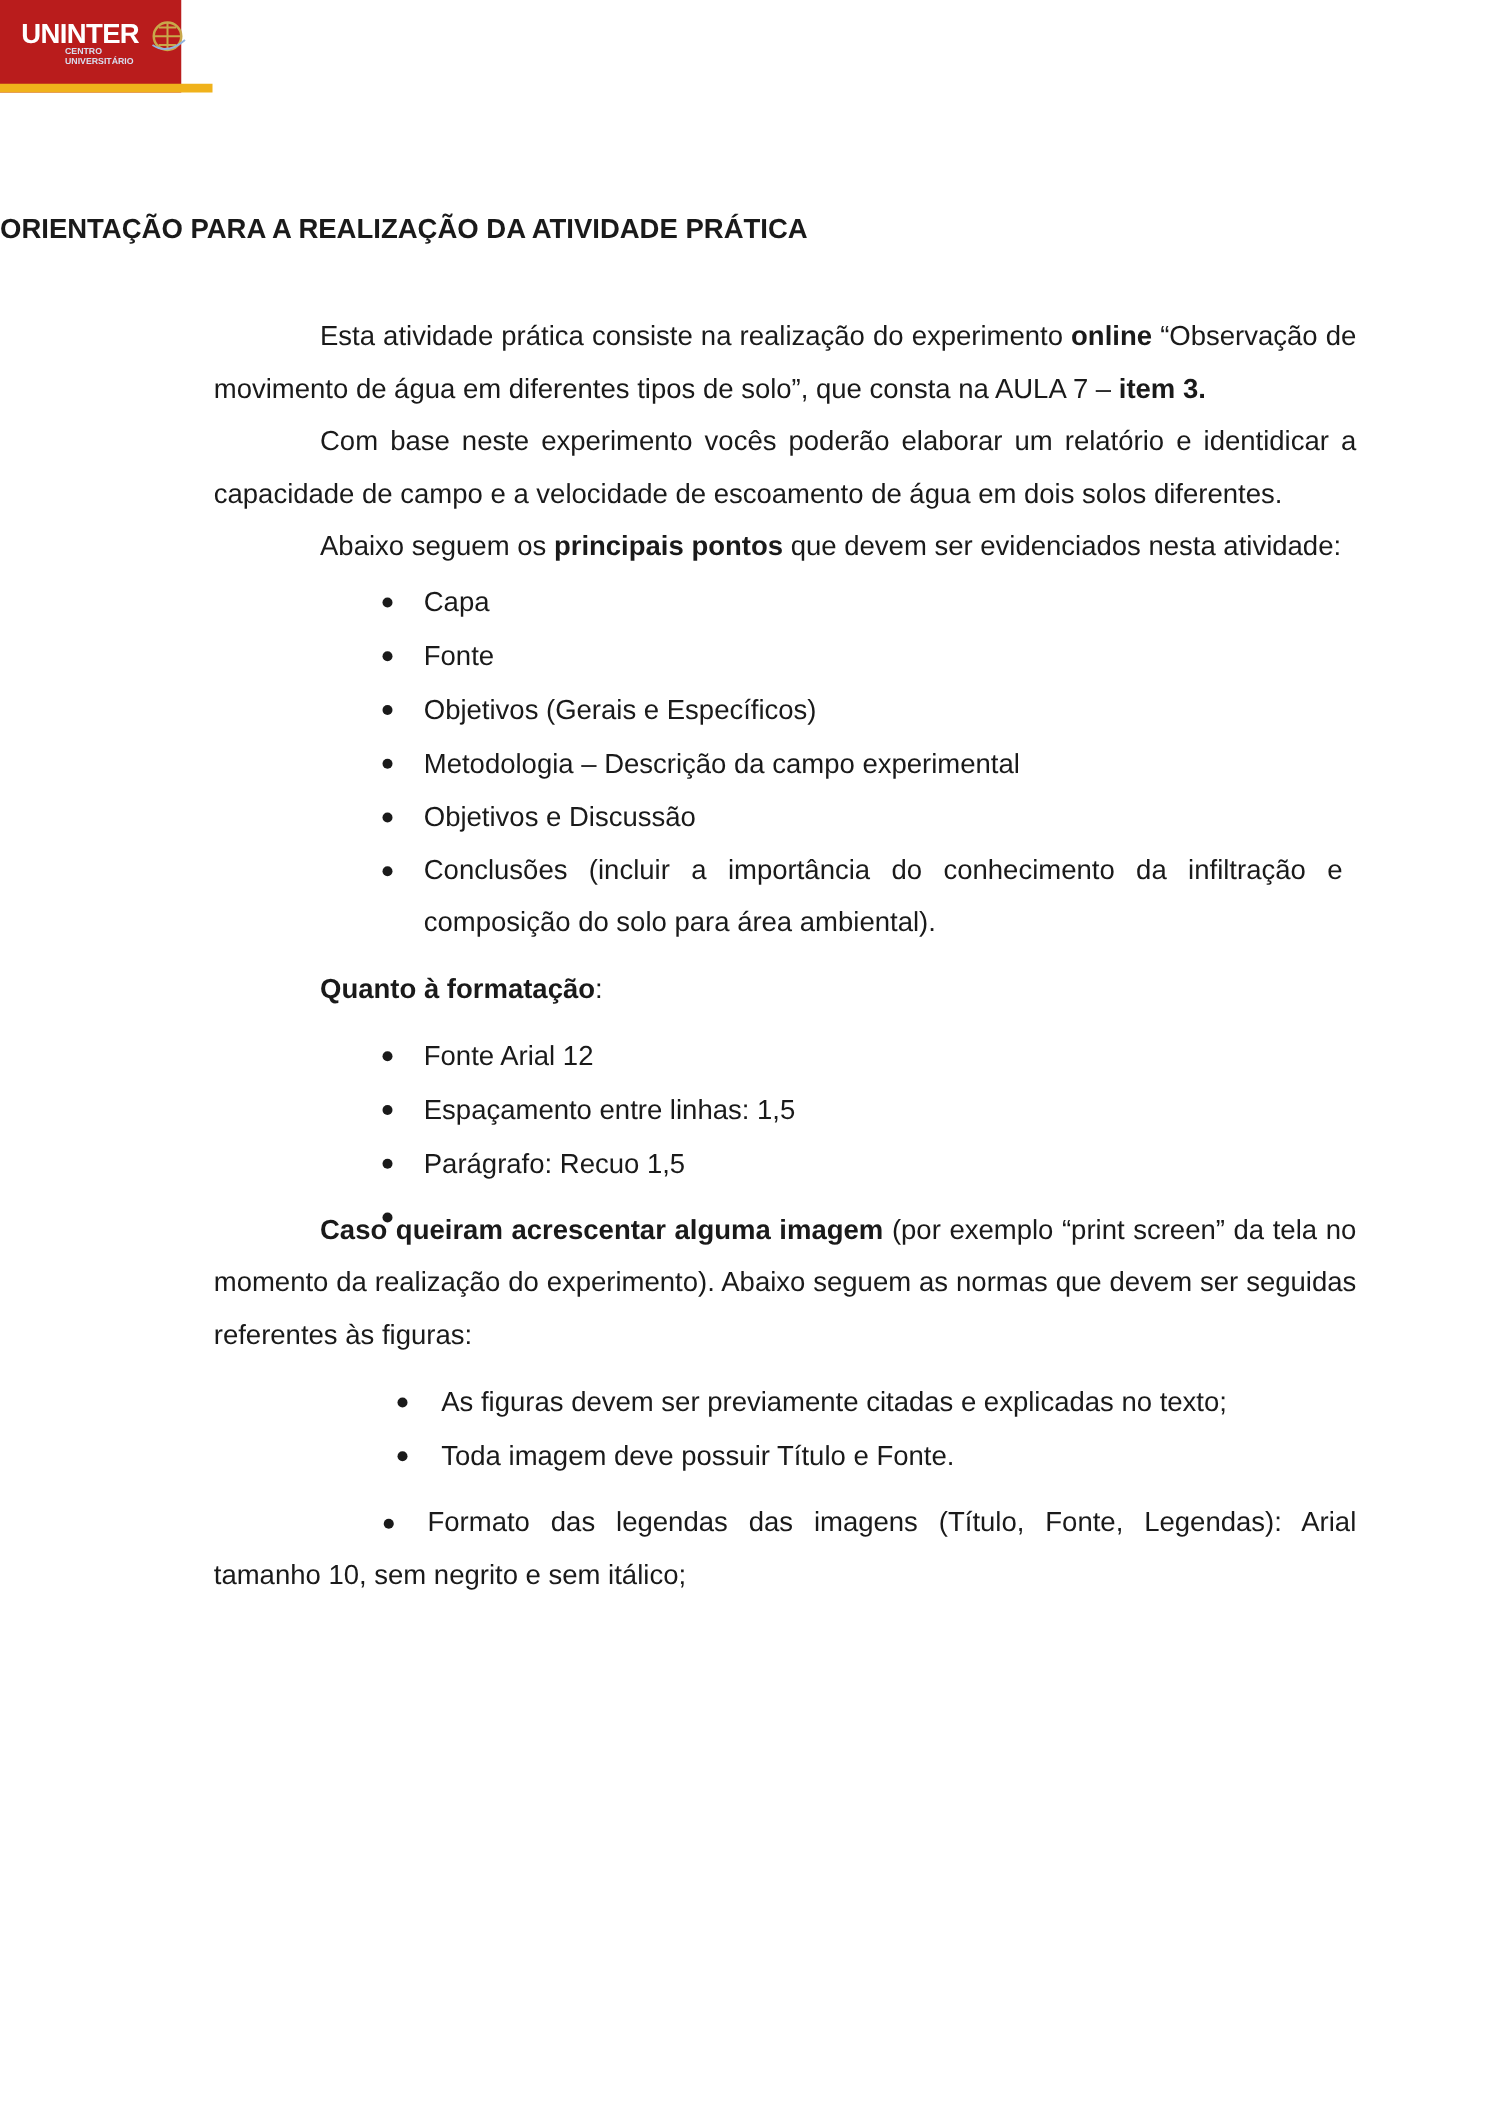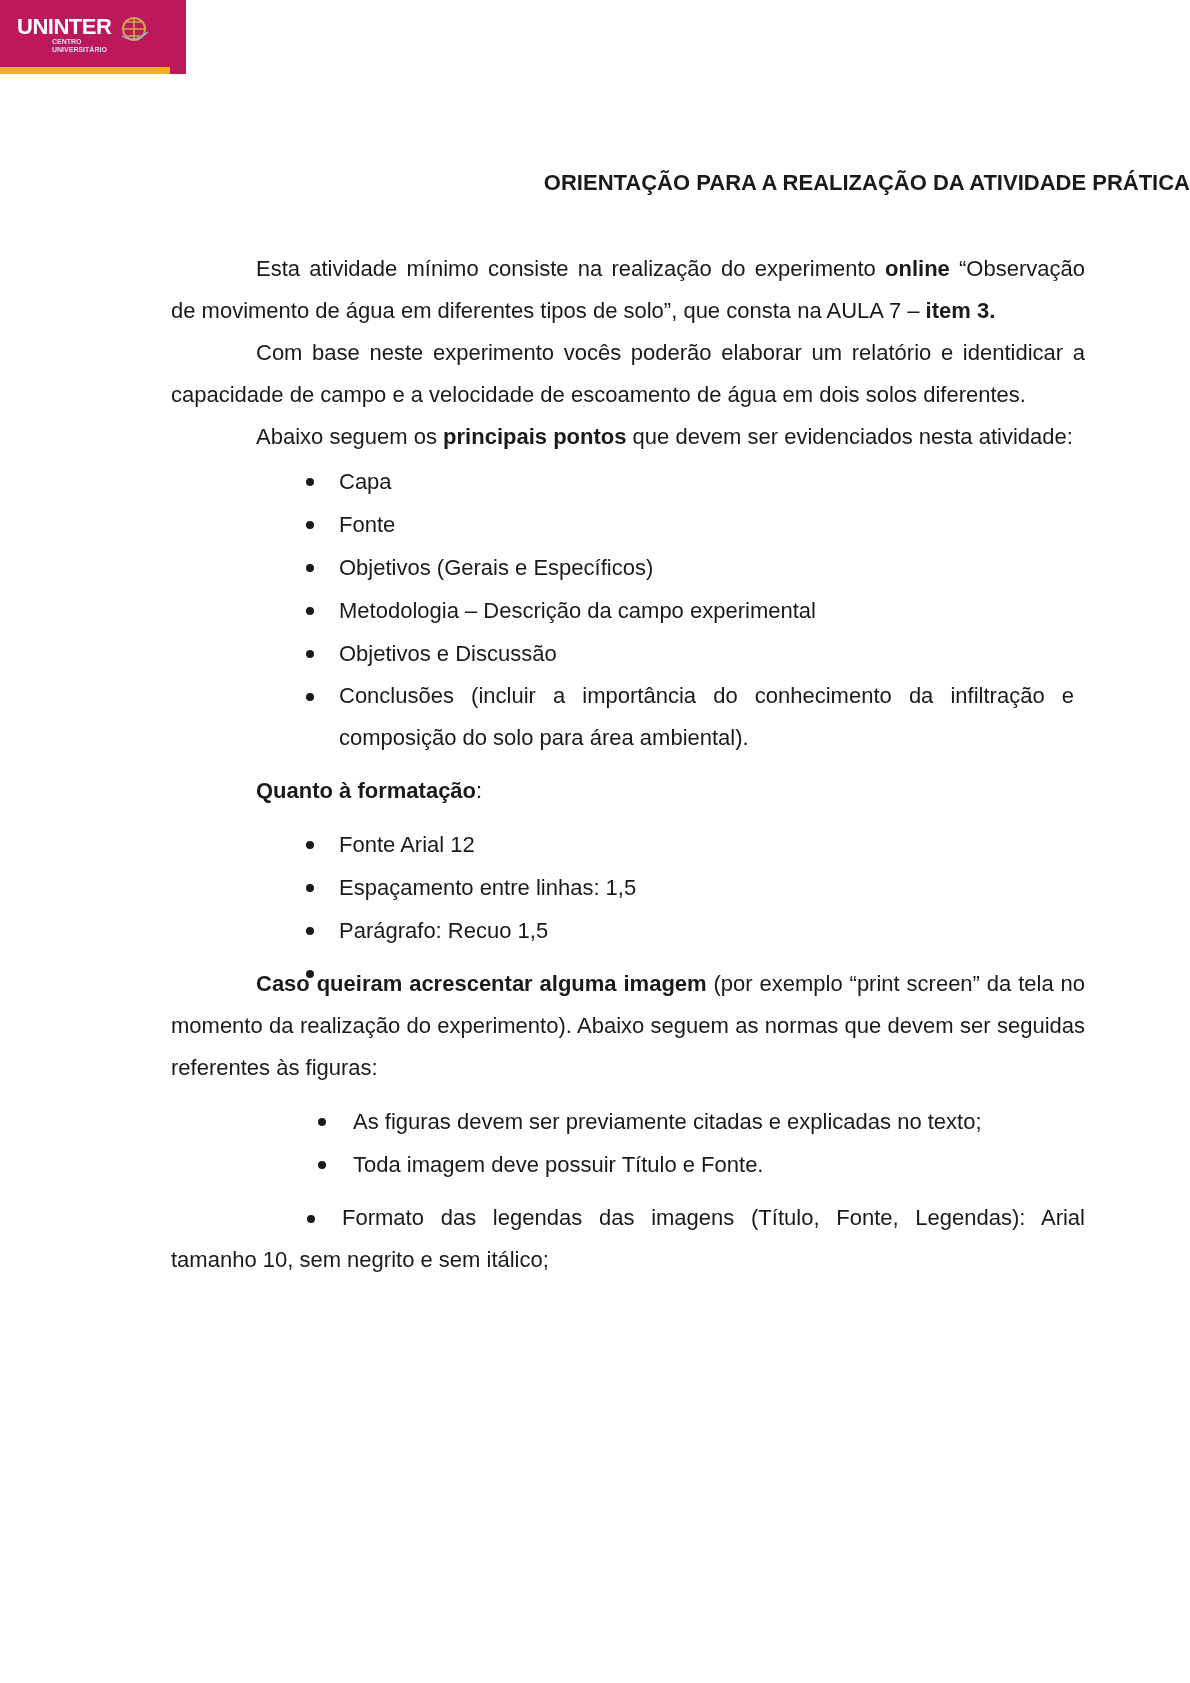--- a/index.html
+++ b/index.html
@@ -1,30 +1,30 @@
 <!DOCTYPE html>
 <html><head>
 <meta charset="utf-8">
 <style>
   html, body { margin: 0; padding: 0; background: #ffffff; }
   body {
     width: 1190px; height: 1683px; position: relative; overflow: hidden;
     font-family: "Liberation Sans", sans-serif; color: #1a1a1a;
   }
   .logo {
-    position: absolute; left: 0; top: 0; width: 186px; height: 74px;
-    background: #be185d;
+    position: absolute; left: 0; top: 0; width: 145px; height: 74px;
+    background: #b91c1c;
   }
   .logo .stripe { position: absolute; left: 0; bottom: 0; width: 170px; height: 7px; background: #f0b21b; }
   .logo .brand { position: absolute; left: 17px; top: 14px; color: #ffffff; font-weight: bold; font-size: 22px; letter-spacing: -0.5px; }
   .logo .sub { position: absolute; left: 52px; top: 38px; color: #d8dff0; font-size: 7px; line-height: 8px; font-weight: bold; }
   .logo .globe { position: absolute; left: 118px; top: 12px; width: 34px; height: 34px; }
 
   .title {
-    position: absolute; left: 0; width: 1190px; top: 170px; text-align: right;
+    position: absolute; left: 0; width: 1190px; top: 170px; text-align: left;
     font-weight: bold; font-size: 22px; letter-spacing: 0;
   }
   .content { position: absolute; left: 171px; width: 914px; top: 248px; font-size: 22px; }
   .p { line-height: 42px; text-align: justify; margin: 0; }
   .p.indent { text-indent: 85px; }
   .p.ind-only { padding-left: 85px; }
   .bullets { list-style: none; margin: 11px; padding: 0; }
   .bullets li { position: relative; line-height: 43px; padding-left: 157px; text-align: justify; }
   .bullets li .dot {
     position: absolute; left: 124px; top: 18px; width: 8px; height: 8px; border-radius: 50%; background: #1a1a1a;
@@ -46,21 +46,21 @@
     <circle cx="16" cy="17" r="11" fill="none" stroke="#c9a84a" stroke-width="2"></circle>
     <path d="M5 17 H27 M16 6 V28 M9 10 H23 M9 24 H23" stroke="#c9a84a" stroke-width="1.6" fill="none"></path>
     <path d="M4 24 Q16 32 30 20" stroke="#8fb3e0" stroke-width="1.5" fill="none"></path>
   </svg>
   <div class="stripe"></div>
 </div>
 
 <div class="title">ORIENTAÇÃO PARA A REALIZAÇÃO DA ATIVIDADE PRÁTICA</div>
 
 <div class="content">
-  <p class="p indent"><span>Esta atividade mínimo consiste na realização do experimento </span><b>online</b><span> “Observação de movimento de água em diferentes tipos de solo”, que consta na AULA 7 – </span><b>item 3.</b></p>
+  <p class="p indent"><span>Esta atividade prática consiste na realização do experimento </span><b>online</b><span> “Observação de movimento de água em diferentes tipos de solo”, que consta na AULA 7 – </span><b>item 3.</b></p>
   <p class="p indent">Com base neste experimento vocês poderão elaborar um relatório e identidicar a capacidade de campo e a velocidade de escoamento de água em dois solos diferentes.</p>
   <p class="p indent"><span>Abaixo seguem os </span><b>principais pontos</b><span> que devem ser evidenciados nesta atividade:</span></p>
 
   <ul class="bullets" style="margin-top:2px;">
     <li><span class="dot"></span><span>Capa</span></li>
     <li><span class="dot"></span><span>Fonte</span></li>
     <li><span class="dot"></span><span>Objetivos (Gerais e Específicos)</span></li>
     <li><span class="dot"></span><span>Metodologia – Descrição da campo experimental</span></li>
     <li><span class="dot"></span><span>Objetivos e Discussão</span></li>
     <li style="line-height:42px;"><span class="dot"></span><span>Conclusões (incluir a importância do conhecimento da infiltração e composição do solo para área ambiental).</span></li>

